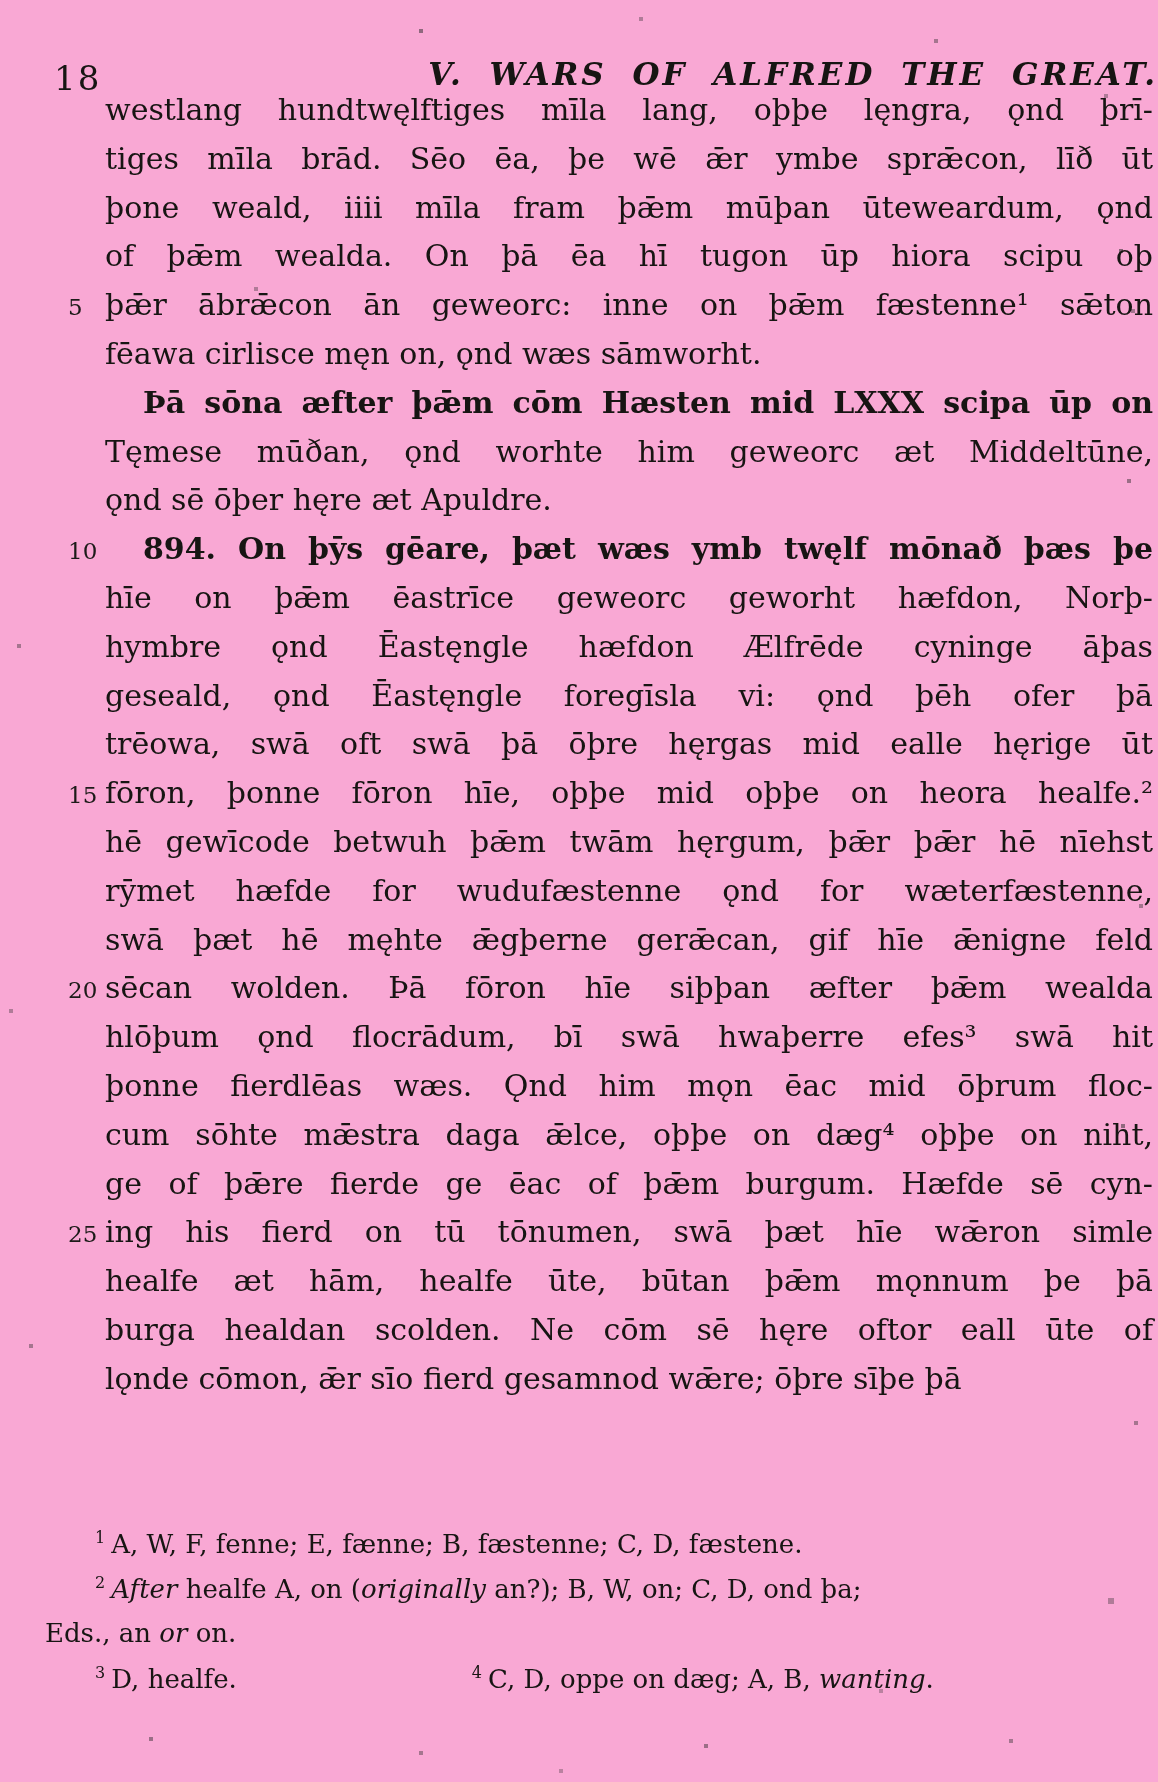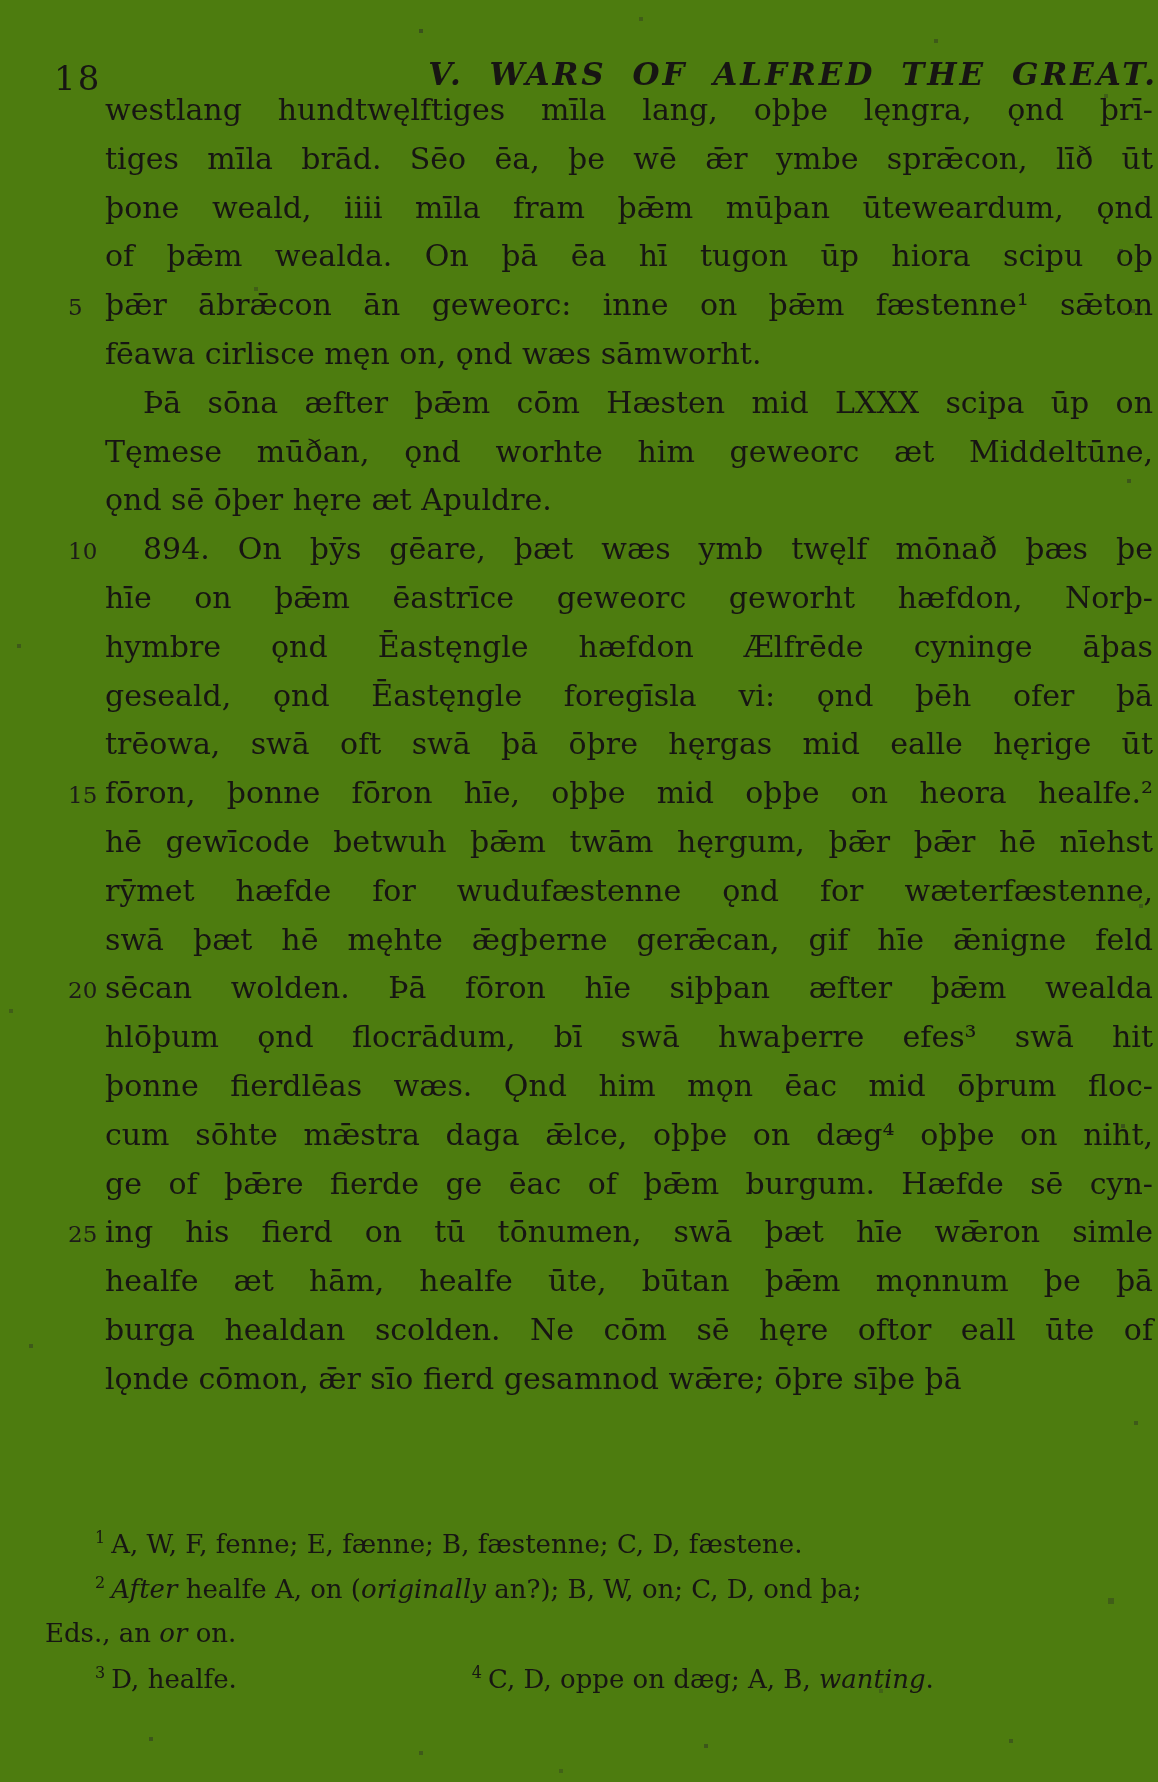--- a/index.html
+++ b/index.html
@@ -1,20 +1,20 @@
 <!DOCTYPE html>
 <html><head>
 <meta charset="utf-8">
 <style>
   html, body { margin: 0; padding: 0; }
   .page {
     position: relative;
     width: 1158px;
     height: 1782px;
-    background: #4d7c0f;
+    background: #f9a8d4;
     color: #171513;
     font-family: "DejaVu Serif", serif;
     overflow: hidden;
   }
   
   .header { position: absolute; top: 56px; left: 0; width: 100%; height: 50px; }
   .pagenum {
     position: absolute; left: 54px; top: 2px;
     font-size: 34px; letter-spacing: 2px;
   }
@@ -31,21 +31,21 @@
     flex: 0 0 57px; box-sizing: border-box; padding-left: 20px;
     font-size: 23px; color: #1d1b19;
   }
   .btext {
     flex: 0 0 1048px; max-width: 1048px;
     font-size: 30px;
     text-align: justify; text-align-last: justify;
     white-space: normal;
   }
   .btext.short { text-align: right; text-align-last: left; }
-  .btext.indent { text-indent: 38px; }
+  .btext.indent { text-indent: 38px; font-weight: bold; }
   
   .footnotes { position: absolute; top: 1528px; left: 45px; width: 1060px; }
   .frow { height: 45px; font-size: 26px; }
   .frow .indent-pad { display: inline-block; width: 50px; }
   .frow .gap { display: inline-block; width: 235px; }
   .frow sup { font-size: 16px; vertical-align: 10px; margin-right: 6px; }
   .frow .it { font-style: italic; }
   
   .noise { position: absolute; top: 0; left: 0; width: 2px; height: 2px; background: transparent;
     box-shadow:

